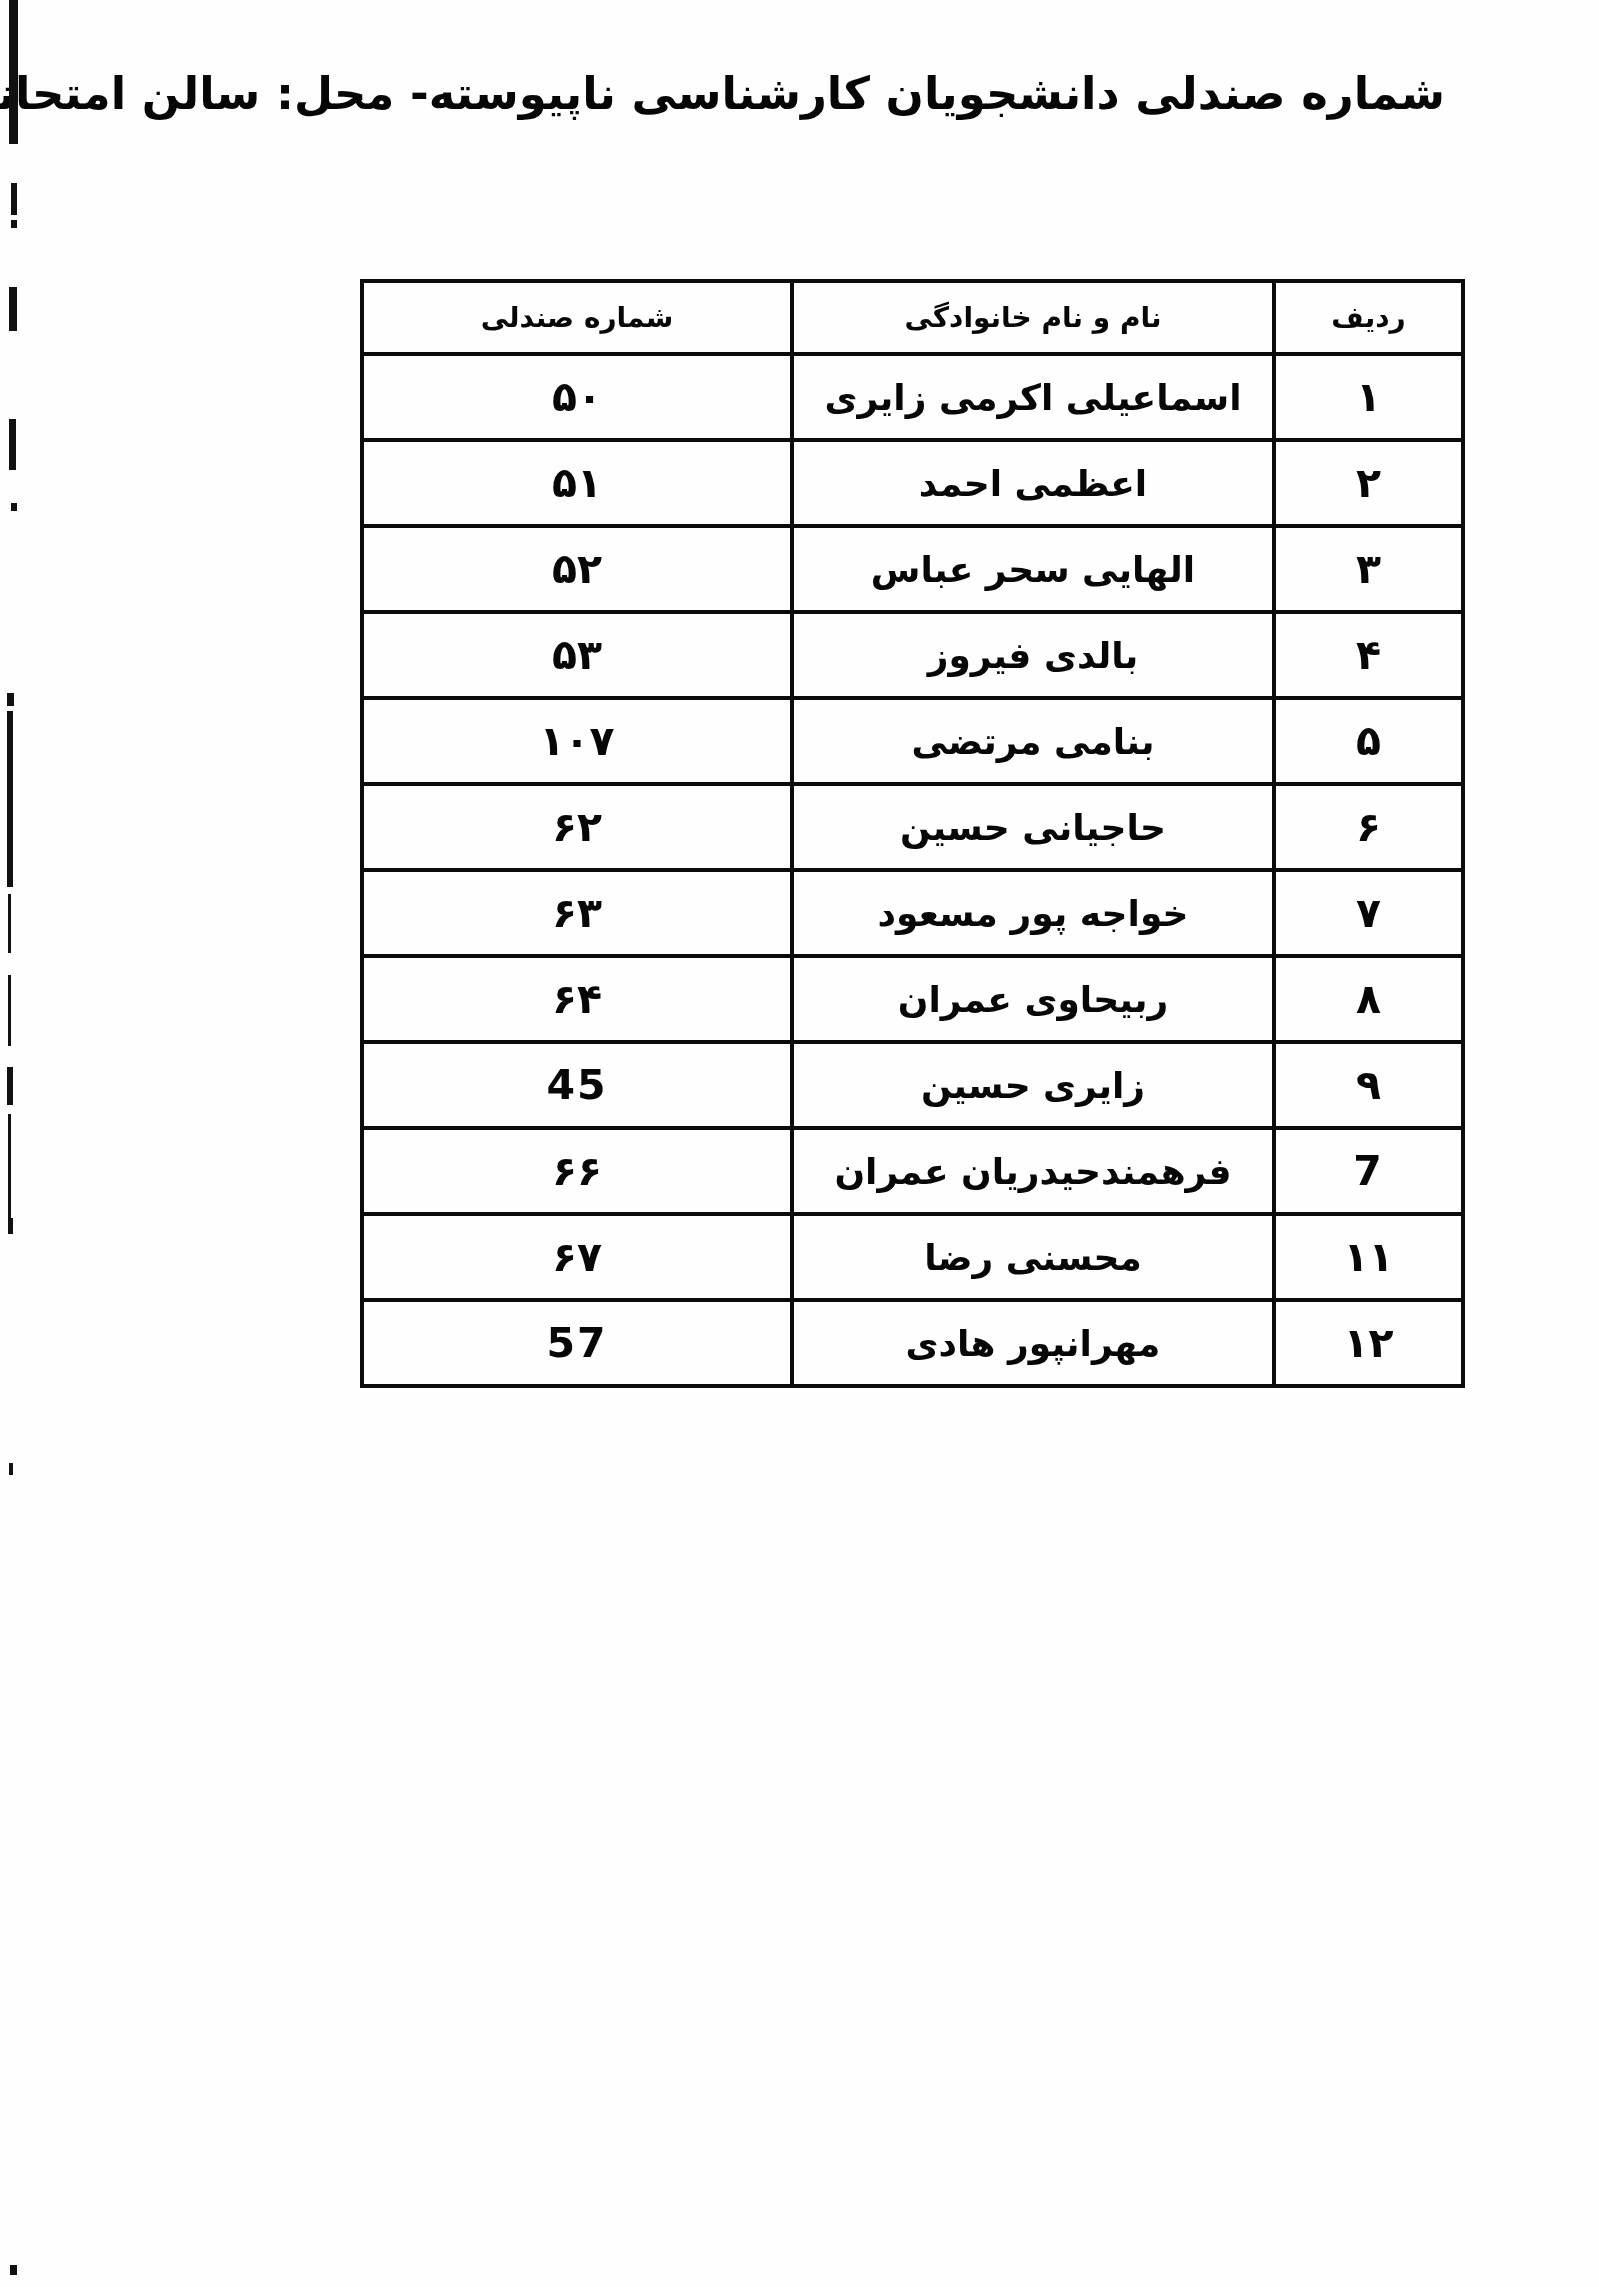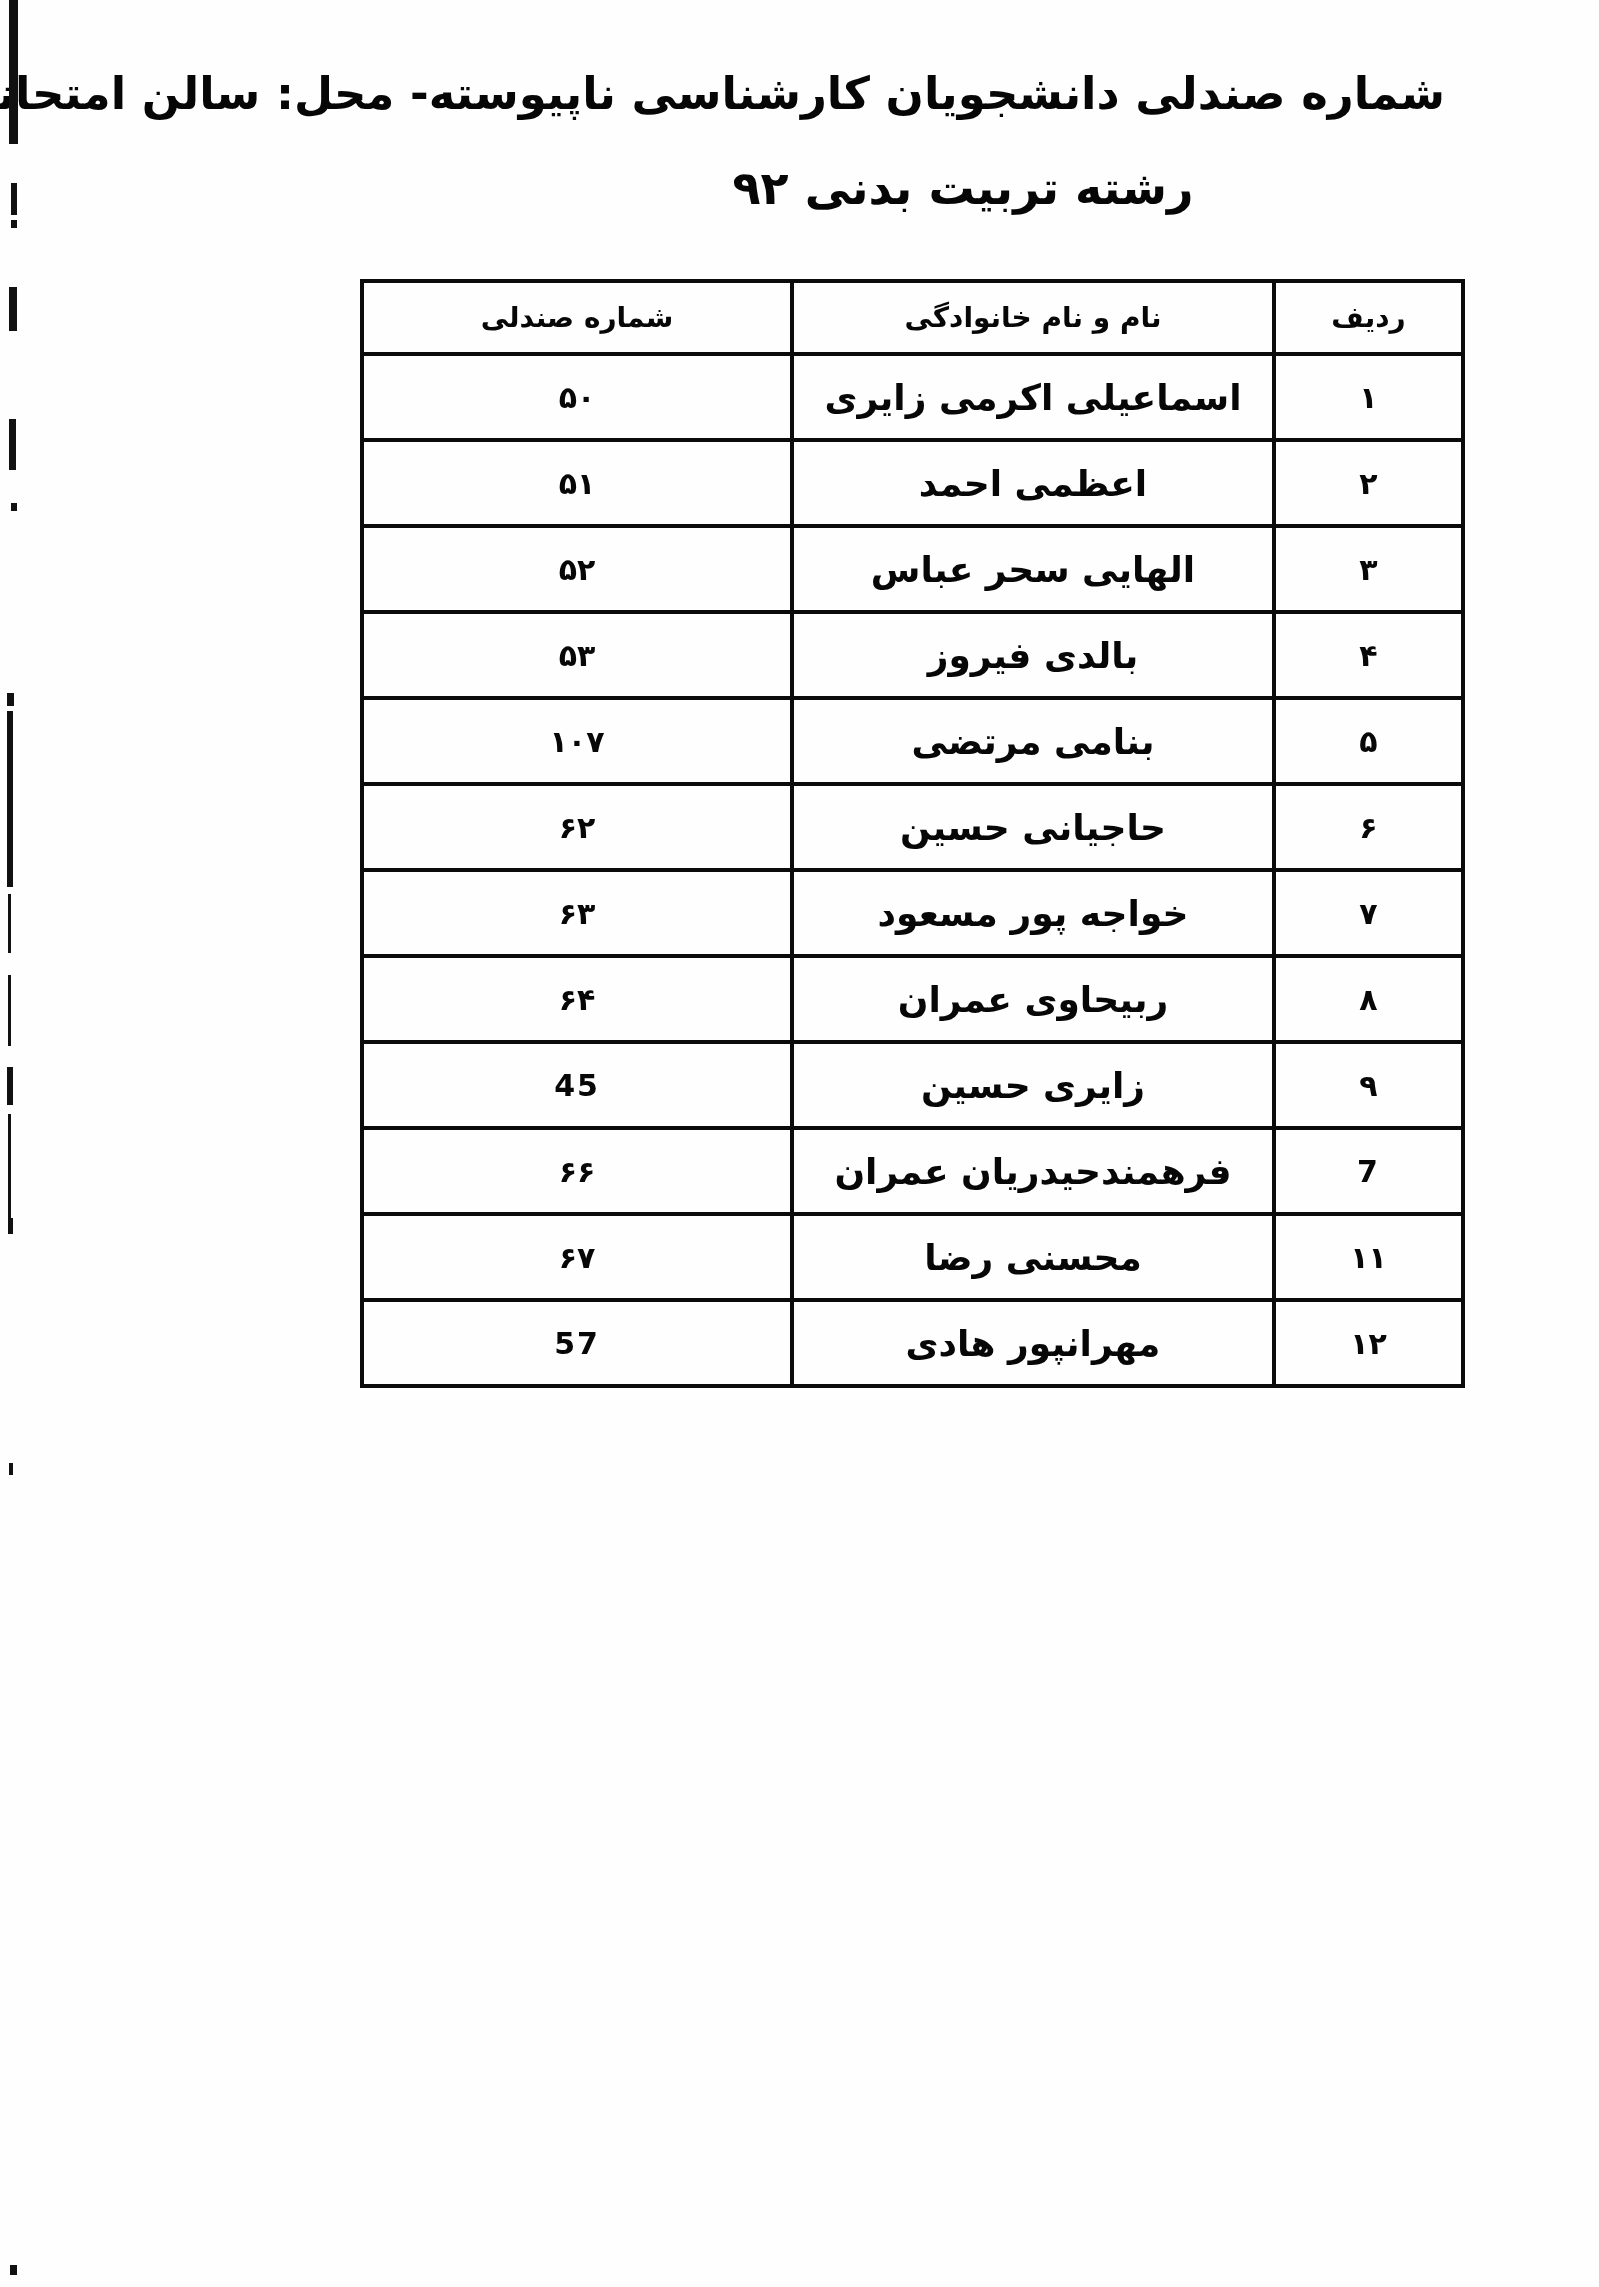--- a/index.html
+++ b/index.html
@@ -71,37 +71,36 @@
   .seat-table thead th {
     height: 69px;
     font-size: 28px;
   }
   .seat-table tbody td {
     height: 82px;
     font-size: 36px;
   }
   .seat-table td.cell-seat,
   .seat-table td.cell-radif {
-    font-size: 30px;
+    font-size: 41px;
     letter-spacing: 2px;
   }
 
   
   .artifact {
     position: absolute;
     background: #111;
   }
 </style>
 </head>
 <body>
 
 <div class="page">
 
   <div class="title-line1">شماره صندلی دانشجویان کارشناسی ناپیوسته- محل: سالن امتحانات-</div>
-  <div class="title-line2">رشته تربیت بدنی ۹۲</div>
 
   <table class="seat-table">
     <colgroup>
       <col class="col-radif">
       <col class="col-name">
       <col class="col-seat">
     </colgroup>
     <thead>
       <tr>
         <th>ردیف</th>

